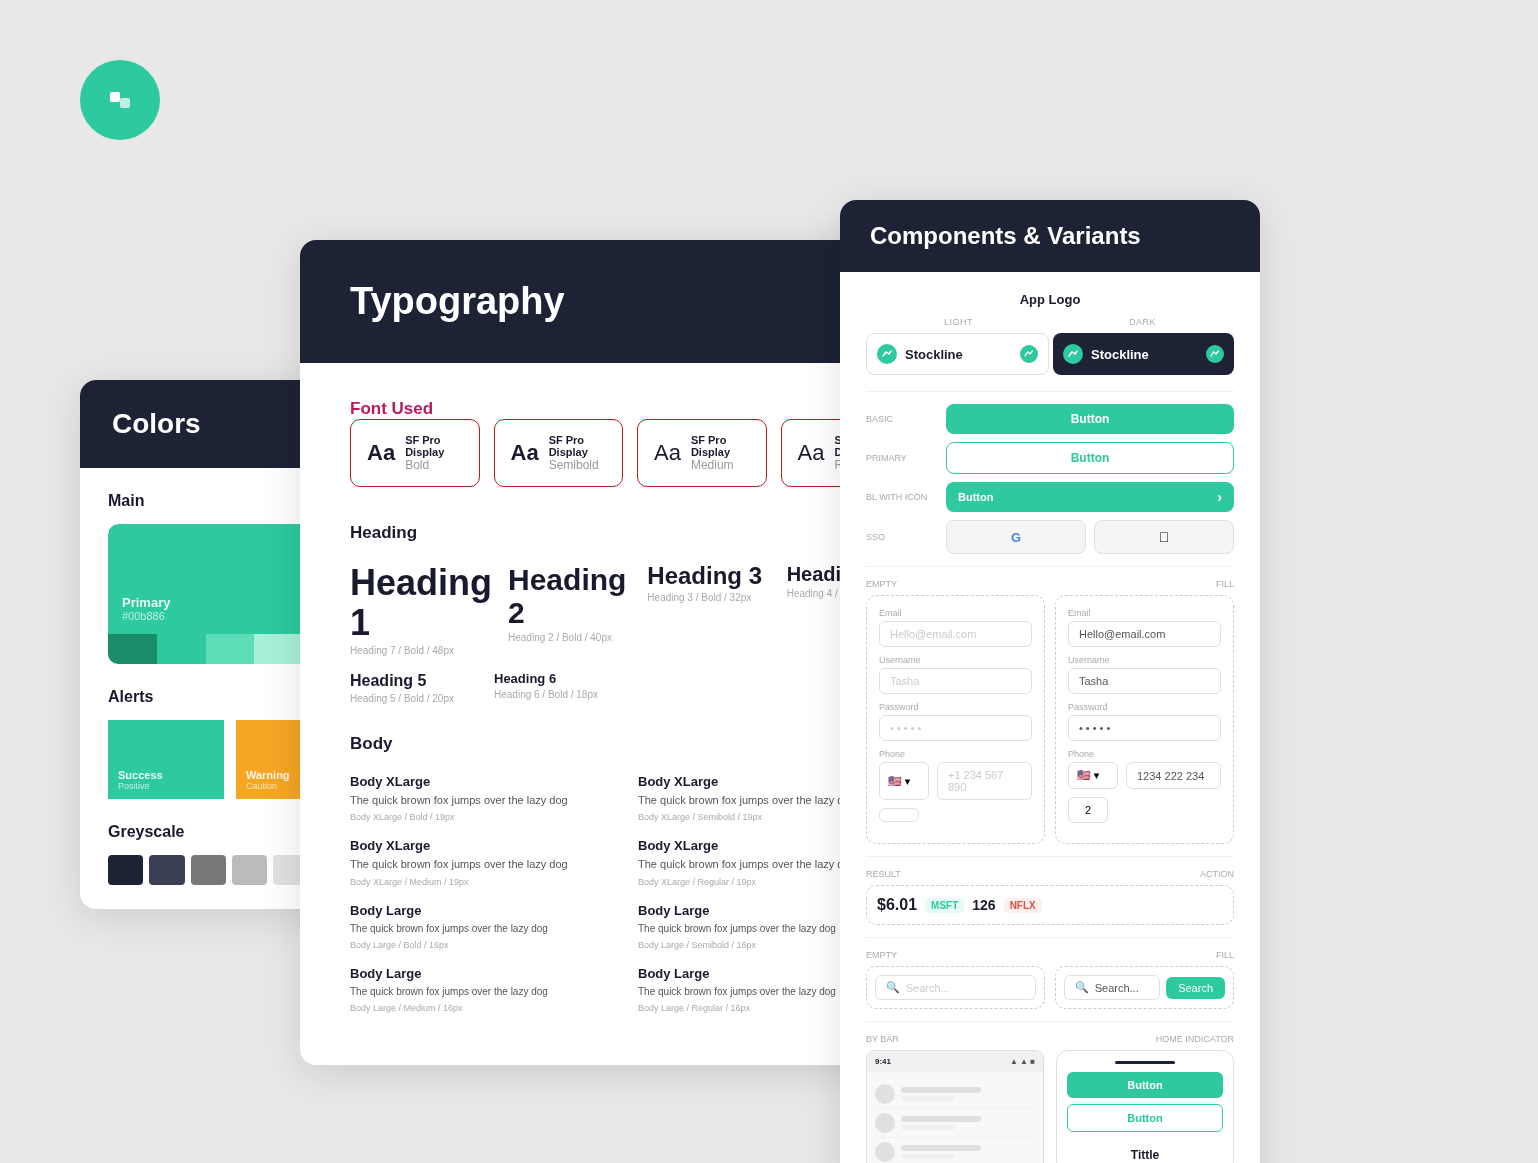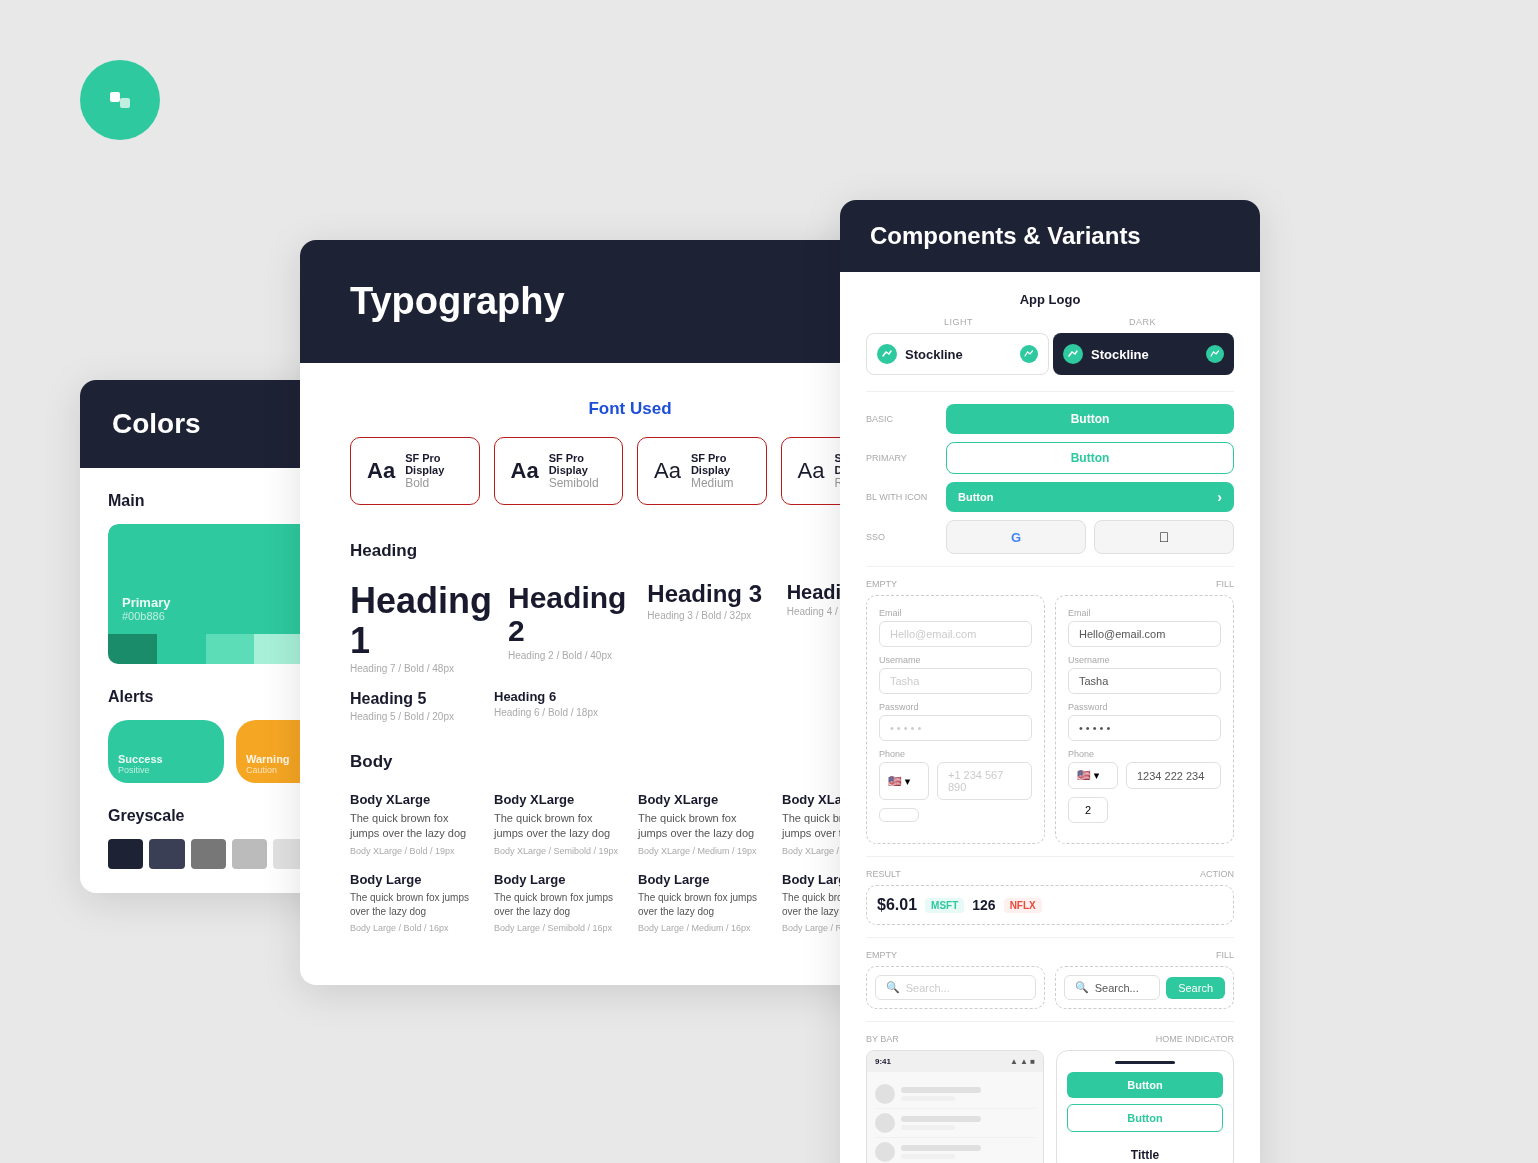--- a/index.html
+++ b/index.html
@@ -112,22 +112,22 @@
     }
     .alerts-section {
       margin-top: 24px;
     }
     .alerts-row {
       display: flex;
       gap: 12px;
     }
     .alert-block {
       flex: 1;
-      height: 63px;
-      border-radius: 20px;
+      height: 79px;
+      border-radius: 0;
       display: flex;
       align-items: flex-end;
       padding: 8px 10px;
     }
     .alert-block.success { background: #2ec99e; }
     .alert-block.warning { background: #f5a623; }
     .alert-label {
       color: rgba(255,255,255,0.9);
       font-size: 11px;
       font-weight: 600;
@@ -159,23 +159,21 @@
       font-weight: 600;
       padding: 40px 50px;
     }
     .typography-card-body {
       padding: 36px 50px;
     }
     .font-used-section {}
     .font-used-label {
       font-size: 17px;
       font-weight: 700;
-      color: #1d4ed8;
-      margin-bottom: 18px;
-      text-align: center;
+      color: #be185d;
     }
     .font-samples-row {
       display: flex;
       gap: 14px;
       margin-bottom: 36px;
     }
     .font-sample {
       flex: 1;
       border: 1px solid #b91c1c;
       border-radius: 10px;
@@ -232,21 +230,21 @@
     }
     .body-section {}
     .body-label {
       font-size: 17px;
       font-weight: 700;
       color: #1a1a2e;
       margin-bottom: 20px;
     }
     .body-grid {
       display: grid;
-      grid-template-columns: 1fr 1fr 1fr 1fr;
+      grid-template-columns: 1fr 1fr;
       gap: 16px;
       margin-bottom: 16px;
     }
     .body-item {}
     .body-title {
       font-size: 13px;
       font-weight: 700;
       color: #1a1a2e;
       margin-bottom: 4px;
     }

